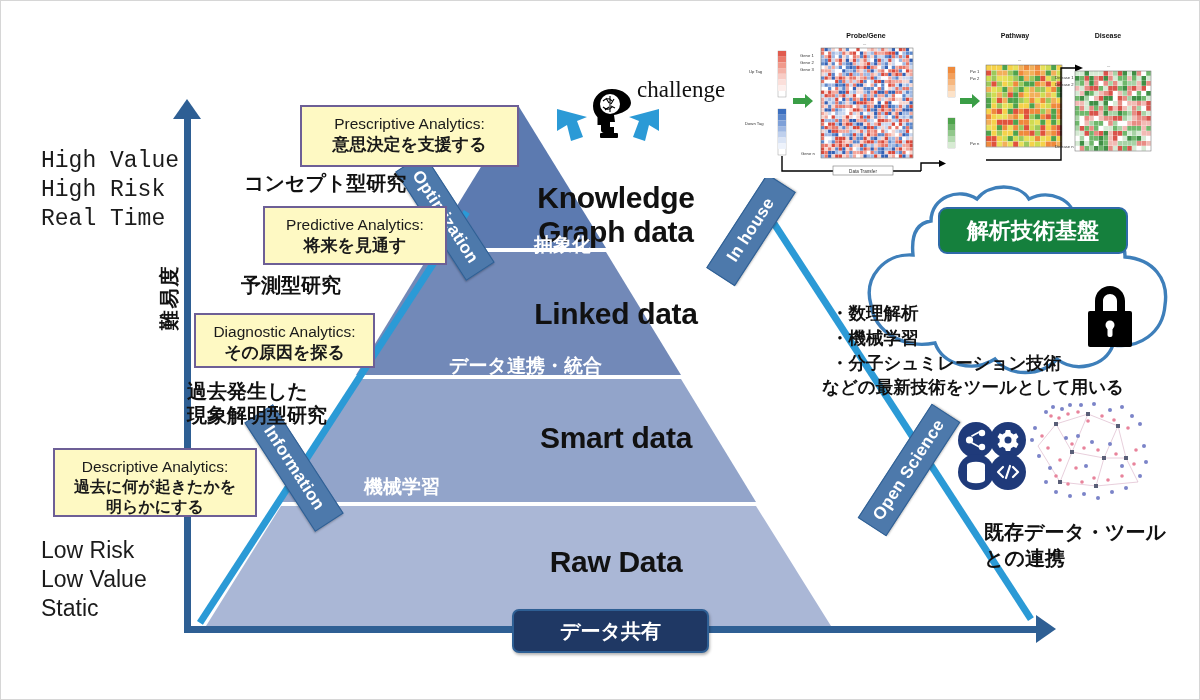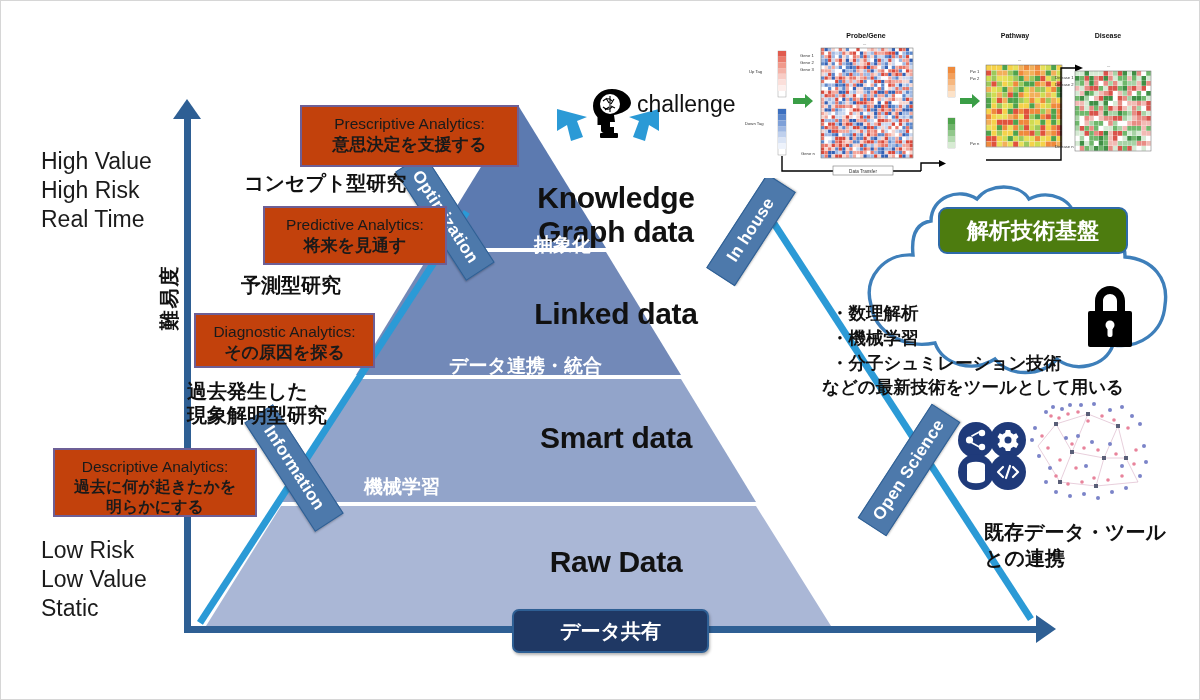--- a/index.html
+++ b/index.html
@@ -13,21 +13,21 @@
   .axis-v{left:183px;top:110px;width:7px;height:520px;background:#2e5f94;}
   .axis-v-head{left:172px;top:98px;width:0;height:0;
       border-left:14px solid transparent;border-right:14px solid transparent;
       border-bottom:20px solid #2e5f94;}
   .axis-h{left:183px;top:625px;height:7px;width:858px;background:#2e5f94;}
   .axis-h-head{left:1035px;top:614px;width:0;height:0;
       border-top:14px solid transparent;border-bottom:14px solid transparent;
       border-left:20px solid #2e5f94;}
 
   .axis-label-top{left:40px;top:146px;font-size:23px;line-height:29px;
-      color:#1b1b1b;font-weight:400;white-space:pre-line;}
+      color:#1b1b1b;font-weight:400;white-space:pre-line;font-family:Liberation Mono, monospace;}
   .axis-label-bottom{left:40px;top:535px;font-size:23px;line-height:29px;
       color:#1b1b1b;font-weight:400;white-space:pre-line;}
   .axis-label-rot{left:108px;top:283px;width:120px;font-size:20px;color:#111;
       font-weight:700;transform:rotate(-90deg);transform-origin:center center;
       text-align:center;letter-spacing:2px;}
 
   
   #pyramid{left:205px;top:105px;width:625px;height:520px;}
   #pyramid svg{display:block;}
   .pyr-title{position:absolute;text-align:center;color:#111;font-weight:700;
@@ -37,21 +37,21 @@
   .t-kg{left:470px;top:152px;width:290px;font-size:30px;line-height:34px;margin-top:28px;}
   .t-ld{left:455px;top:296px;width:320px;font-size:30px;}
   .t-sd{left:455px;top:420px;width:320px;font-size:30px;}
   .t-rd{left:455px;top:544px;width:320px;font-size:30px;}
 
   .s-abs{left:533px;top:231px;}
   .s-int{left:448px;top:352px;}
   .s-agg{left:363px;top:473px;}
 
   
-  .pbox{background:#c2410c;border:2px solid #6d5f96;color:#1a1a1a;
+  .pbox{background:#fef9c3;border:2px solid #6d5f96;color:#1a1a1a;
       text-align:center;box-sizing:border-box;padding:7px 10px;}
   .pbox .en{font-size:15.5px;line-height:20px;}
   .pbox .jp{font-size:17px;line-height:22px;font-weight:600;}
   #pbox-prescriptive{left:299px;top:104px;width:219px;height:62px;}
   #pbox-predictive{left:262px;top:205px;width:184px;height:59px;}
   #pbox-diagnostic{left:193px;top:312px;width:181px;height:55px;}
   #pbox-descriptive{left:52px;top:447px;width:204px;height:69px;}
   #pbox-descriptive .jp{font-size:16px;line-height:20px;}
 
   
@@ -72,31 +72,31 @@
       transform:rotate(57deg);}
   #rib-inhouse{left:694px;top:212px;width:112px;height:34px;
       transform:rotate(-57deg);}
   #rib-openscience{left:840px;top:452px;width:136px;height:34px;
       transform:rotate(-57deg);}
 
   .diag-line{background:#2b9ad6;transform-origin:0 0;height:7px;}
 
   
   .head-icon{left:587px;top:86px;}
-  .challenge-text{left:636px;top:90px;font-size:23px;color:#111;}
+  .challenge-text{left:636px;top:76px;font-size:23px;color:#111;font-family:Liberation Serif, serif;}
 
   
   #data-share{left:511px;top:608px;width:197px;height:44px;background:#1f3864;
       border:2px solid #2e5f94;border-radius:7px;color:#fff;font-size:20px;
       font-weight:700;display:flex;align-items:center;justify-content:center;
       box-shadow:1px 2px 3px rgba(0,0,0,.3);box-sizing:border-box;}
 
   
   #cloud{left:812px;top:180px;width:370px;height:215px;}
-  #cloud-pill{left:937px;top:206px;width:190px;height:47px;background:#4d7c0f;
+  #cloud-pill{left:937px;top:206px;width:190px;height:47px;background:#15803d;
       border:2px solid #2e6aa8;border-radius:9px;color:#fff;font-size:22px;
       font-weight:700;display:flex;align-items:center;justify-content:center;
       box-sizing:border-box;}
   #cloud-list{left:830px;top:300px;width:290px;color:#111;font-weight:700;
       font-size:17.5px;line-height:25px;white-space:pre-line;}
   #cloud-note{left:821px;top:375px;width:310px;color:#111;font-weight:700;
       font-size:17.5px;line-height:22px;}
   #lock-icon{left:1078px;top:278px;}
 
   

